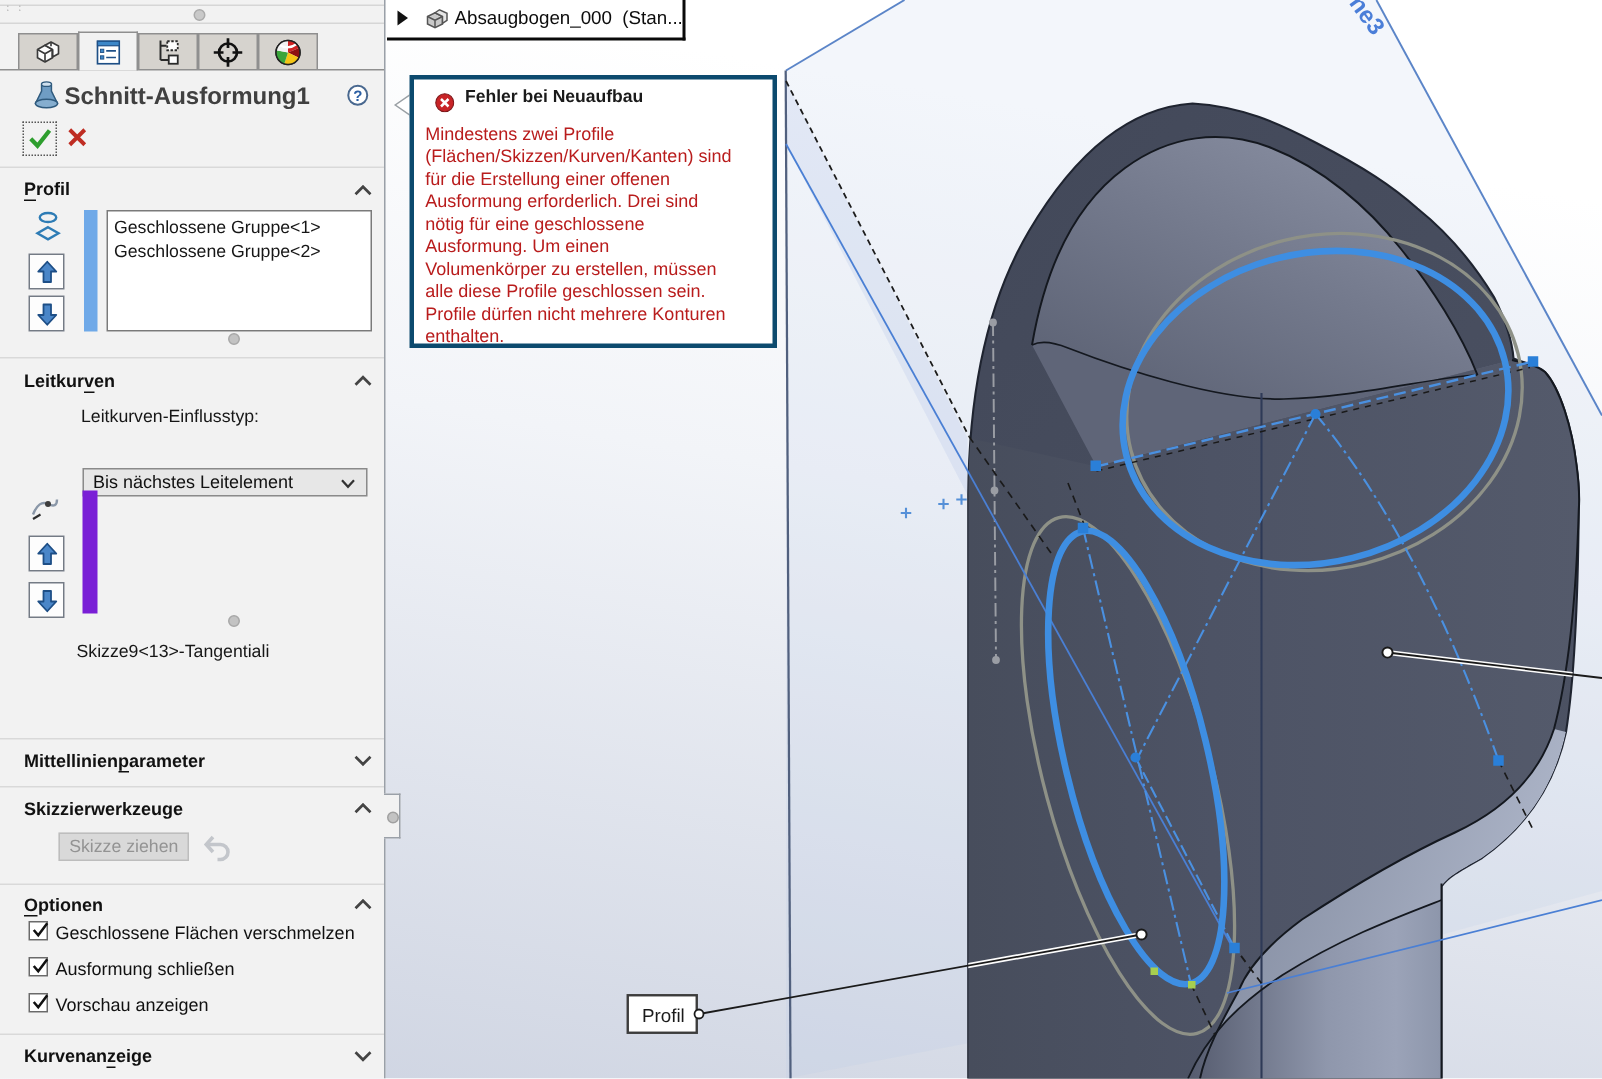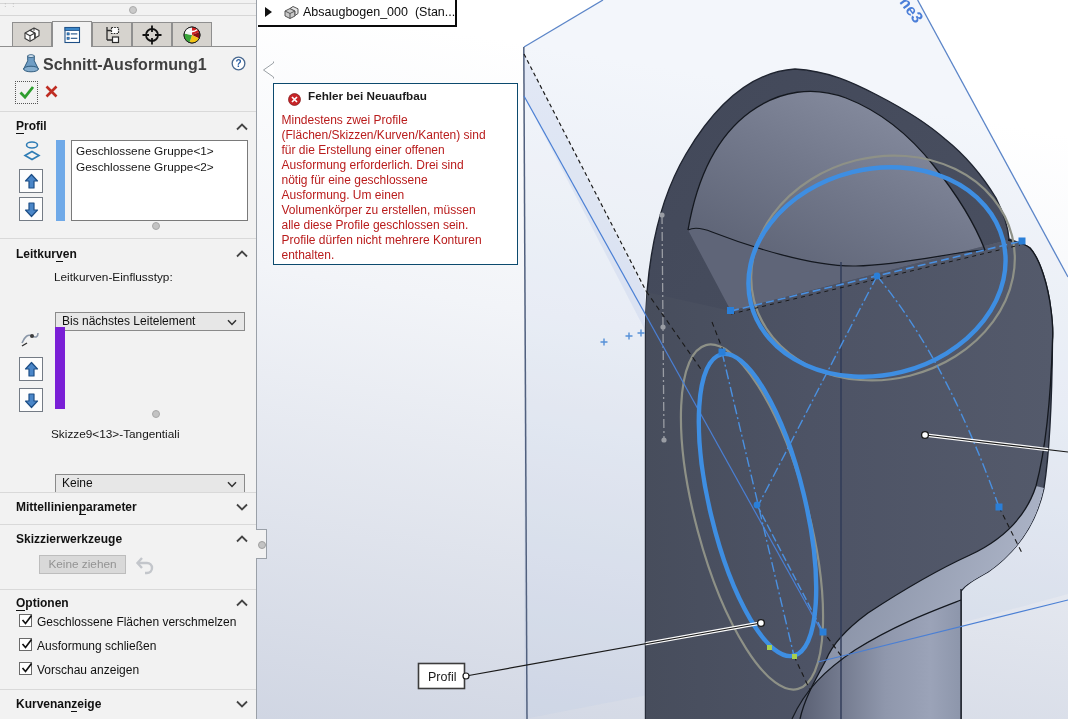--- a/index.html
+++ b/index.html
@@ -26,21 +26,21 @@
   .combo svg{position:absolute;right:7px;top:6px;}
   .cb{position:absolute;left:19px;width:13px;height:13px;background:#fff;border:1px solid #6a6a6a;box-sizing:border-box;}
   .cblab{position:absolute;left:37px;font-size:12px;color:#111;}
   .grip{position:absolute;width:6px;height:6px;border-radius:50%;background:#c3c3c3;border:1px solid #a8a8a8;}
   
   #flyout{position:absolute;left:258px;top:0px;width:197px;height:25px;background:#fff;
           border-right:2px solid #0a0a0a;border-bottom:2px solid #0a0a0a;
           font-size:12.5px;color:#0c0c0c;}
   
   #tip{position:absolute;left:273px;top:50px;width:245px;height:182px;background:#fff;
-       border:1px solid #0c4a6e;box-sizing:border-box;margin-top:33px;}
+       border:3px solid #0c4a6e;box-sizing:border-box;}
   #tip .title{position:absolute;left:34px;top:5px;font-weight:bold;font-size:11.7px;color:#1a1a1a;}
   #tip .body{position:absolute;left:7.5px;top:29px;width:228px;font-size:12px;line-height:15px;color:#b91c1c;}
   #tiparrow{position:absolute;left:262px;top:61px;}
 </style>
 </head>
 <body>
 
 <svg id="scene" class="abs" style="left:0;top:0" width="1068" height="719" viewBox="0 0 1068 719">
   <defs>
     <linearGradient id="bg" x1="0.25" y1="0" x2="0" y2="1">
@@ -307,39 +307,34 @@
       </svg>
   </div>
   <div class="ubtn" style="left:19px;top:388px">
     <svg width="15" height="17" viewBox="0 0 15 17">
         <path d="M7.5,15.5 L13.5,9 H10 V2 H5 V9 H1.5 Z" fill="#4a86c8" stroke="#1d4e86" stroke-width="1.2" stroke-linejoin="round"></path>
       </svg>
   </div>
   <div class="grip" style="left:152px;top:410px"></div>
 
   <div class="abs" style="left:51px;top:427px;">Skizze9&lt;13&gt;-Tangentiali</div>
-  <div class="combo" style="top:463px">Keine
-    <svg width="10" height="7" viewBox="0 0 10 7">
-        <path d="M1,1.2 L5,5.5 L9,1.2" fill="none" stroke="#333" stroke-width="1.5"></path>
-      </svg>
-  </div>
 
   <div class="sep" style="top:492px"></div>
 
   <div class="hdr" style="top:500px">Mittellinien<span style="border-bottom:1px solid #111">p</span>arameter</div>
   <svg class="chev" style="top:503px" viewBox="0 0 12 8">
       <path d="M1,1.5 L6,6.5 L11,1.5" fill="none" stroke="#444" stroke-width="1.8"></path>
     </svg>
   <div class="sep" style="top:524px"></div>
 
   <div class="hdr" style="top:532px">Skizzierwerkzeuge</div>
   <svg class="chev" style="top:535px" viewBox="0 0 12 8">
       <path d="M1,6.5 L6,1.5 L11,6.5" fill="none" stroke="#444" stroke-width="1.8"></path>
     </svg>
-  <div class="abs" style="left:39px;top:555px;width:87px;height:19px;background:#d9d9d9;border:1px solid #bdbdbd;box-sizing:border-box;color:#939393;text-align:center;line-height:17px;">Keine ziehen</div>
+  <div class="abs" style="left:39px;top:555px;width:87px;height:19px;background:#d9d9d9;border:1px solid #bdbdbd;box-sizing:border-box;color:#939393;text-align:center;line-height:17px;">Skizze ziehen</div>
   <svg class="abs" style="left:135px;top:555px" width="20" height="20" viewBox="0 0 20 20">
     <path d="M3,8 h9 a5,5 0 0 1 0,10 h-2" fill="none" stroke="#c3c6cb" stroke-width="2.4"></path>
     <path d="M7,3 L2.5,8 L7,13" fill="none" stroke="#c3c6cb" stroke-width="2.4"></path>
   </svg>
   <div class="sep" style="top:589px"></div>
 
   <div class="hdr" style="top:596px"><span style="border-bottom:1px solid #111">O</span>ptionen</div>
   <svg class="chev" style="top:599px" viewBox="0 0 12 8">
       <path d="M1,6.5 L6,1.5 L11,6.5" fill="none" stroke="#444" stroke-width="1.8"></path>
     </svg>

